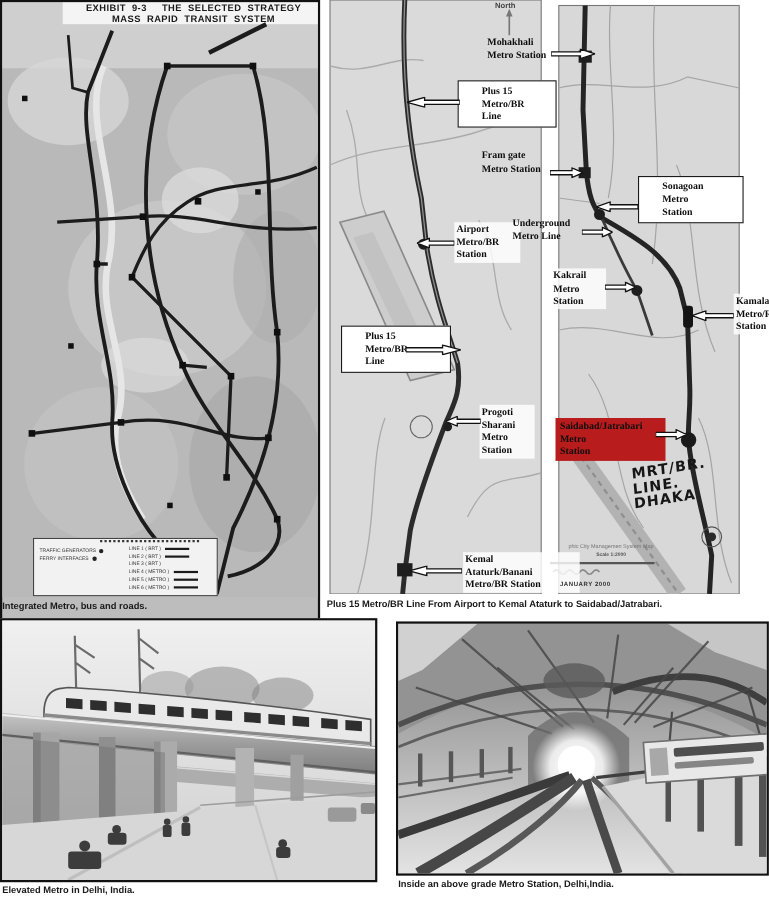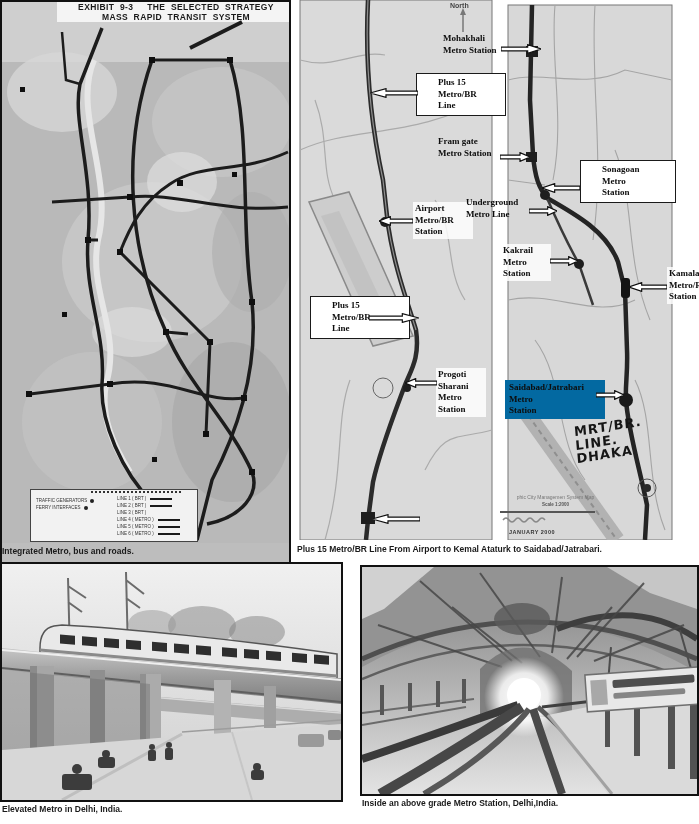--- a/index.html
+++ b/index.html
@@ -21,21 +21,21 @@
   .lg-ticks{position:absolute;left:60px;top:1px;width:90px;height:3px;border-top:2px dotted #333;}
 
   
   .caption{font-weight:bold;font-size:8.5px;color:#1a1a1a;white-space:nowrap;}
 
   
   #right-panel{left:295px;top:0;width:404px;height:540px;background:#fff;overflow:hidden;}
   .callout{position:absolute;font-family:"Liberation Serif",serif;font-weight:bold;font-size:9px;line-height:1.3;color:#0d0d0d;white-space:pre-line;}
   .callout.boxed{background:#fff;border:1px solid #1a1a1a;padding:3px 21px;}
   .callout.halo{background:rgba(255,255,255,.82);padding:1px 2px;}
-  .callout.whitebg{background:#0369a1;padding:2px 4px;}
+  .callout.whitebg{background:#b91c1c;padding:2px 4px;}
   .arrow{position:absolute;height:10px;}
   .arrow polygon{fill:#ffffff;stroke:#111;stroke-width:1.2;vector-effect:non-scaling-stroke;}
   #north-label{left:155px;top:2px;font-size:7px;font-weight:bold;color:#444;}
   #handwriting{left:280px;top:420px;font-family:"DejaVu Sans",sans-serif;font-weight:bold;font-size:13px;line-height:1.05;letter-spacing:1px;color:#161616;transform:rotate(-9deg) skewX(-4deg);white-space:pre-line;}
   #map-credit{left:198px;top:494px;width:125px;text-align:center;font-size:5px;color:#777;line-height:1.3;}
   #map-credit .sc{font-size:4.5px;color:#555;font-weight:bold;}
   #map-date{left:214px;top:529px;font-size:5.5px;font-weight:bold;color:#333;letter-spacing:.5px;}
 
   
   #photo-left{left:0;top:562px;width:343px;height:240px;border:2px solid #111;box-sizing:border-box;background:#ddd;}
@@ -223,20 +223,23 @@
   <div class="callout boxed" style="left:15px;top:296px;width:56px;">Plus 15
 Metro/BR
 Line</div>
   <div class="callout halo" style="left:141px;top:368px;width:46px;">Progoti
 Sharani
 Metro
 Station</div>
   <div class="callout whitebg" style="left:210px;top:380px;width:92px;">Saidabad/Jatrabari
 Metro
 Station</div>
+  <div class="callout halo" style="left:126px;top:502px;width:102px;">Kemal
+Ataturk/Banani
+Metro/BR Station</div>
 
   <svg class="arrow" style="left:206px;top:44px;width:40px;" viewBox="0 0 60 16" preserveAspectRatio="none">
       <polygon points="60,8 40,1 40,5 0,5 0,11 40,11 40,15"></polygon>
     </svg>
   <svg class="arrow" style="left:75px;top:88px;width:48px;" viewBox="0 0 60 16" preserveAspectRatio="none">
       <polygon points="0,8 20,1 20,5 60,5 60,11 20,11 20,15"></polygon>
     </svg>
   <svg class="arrow" style="left:205px;top:152px;width:30px;" viewBox="0 0 60 16" preserveAspectRatio="none">
       <polygon points="60,8 40,1 40,5 0,5 0,11 40,11 40,15"></polygon>
     </svg>

